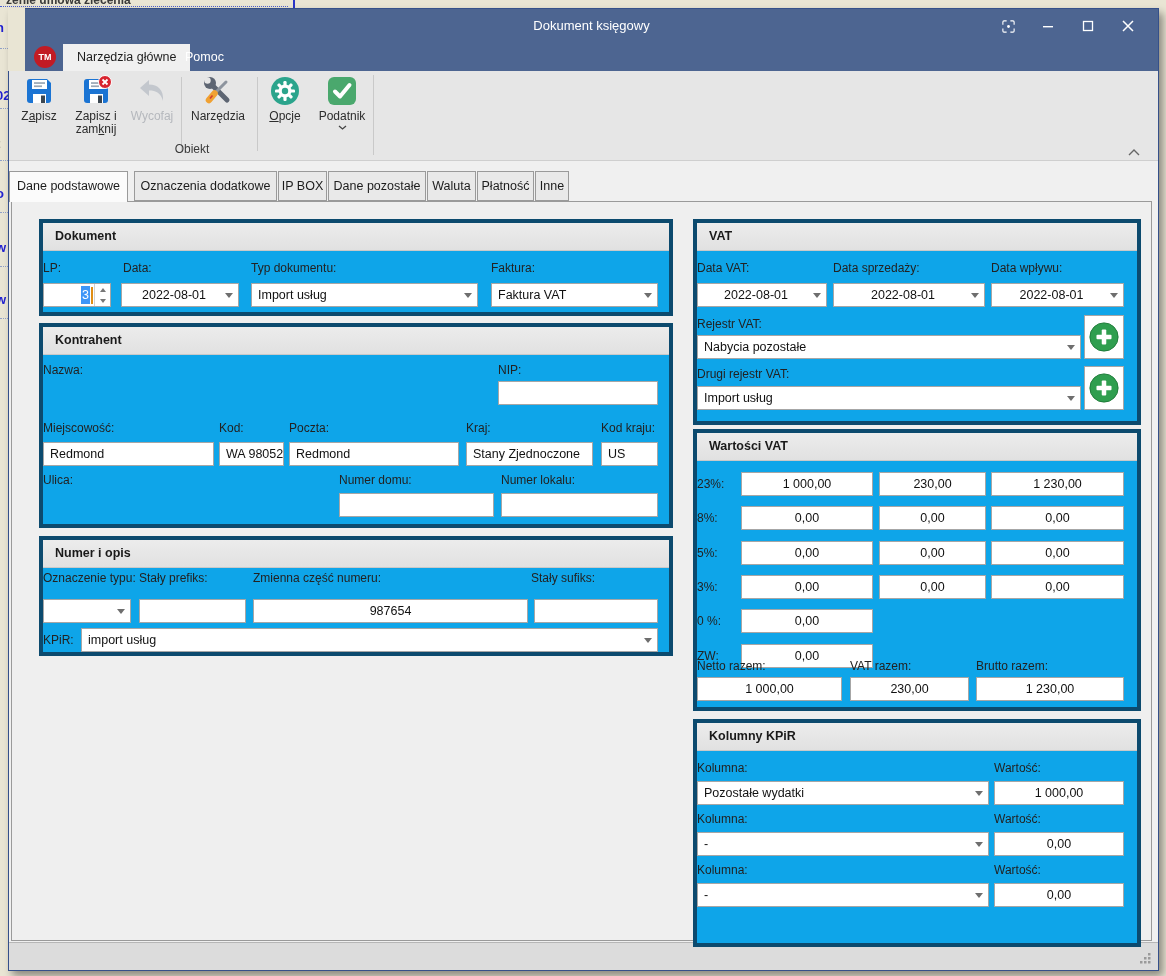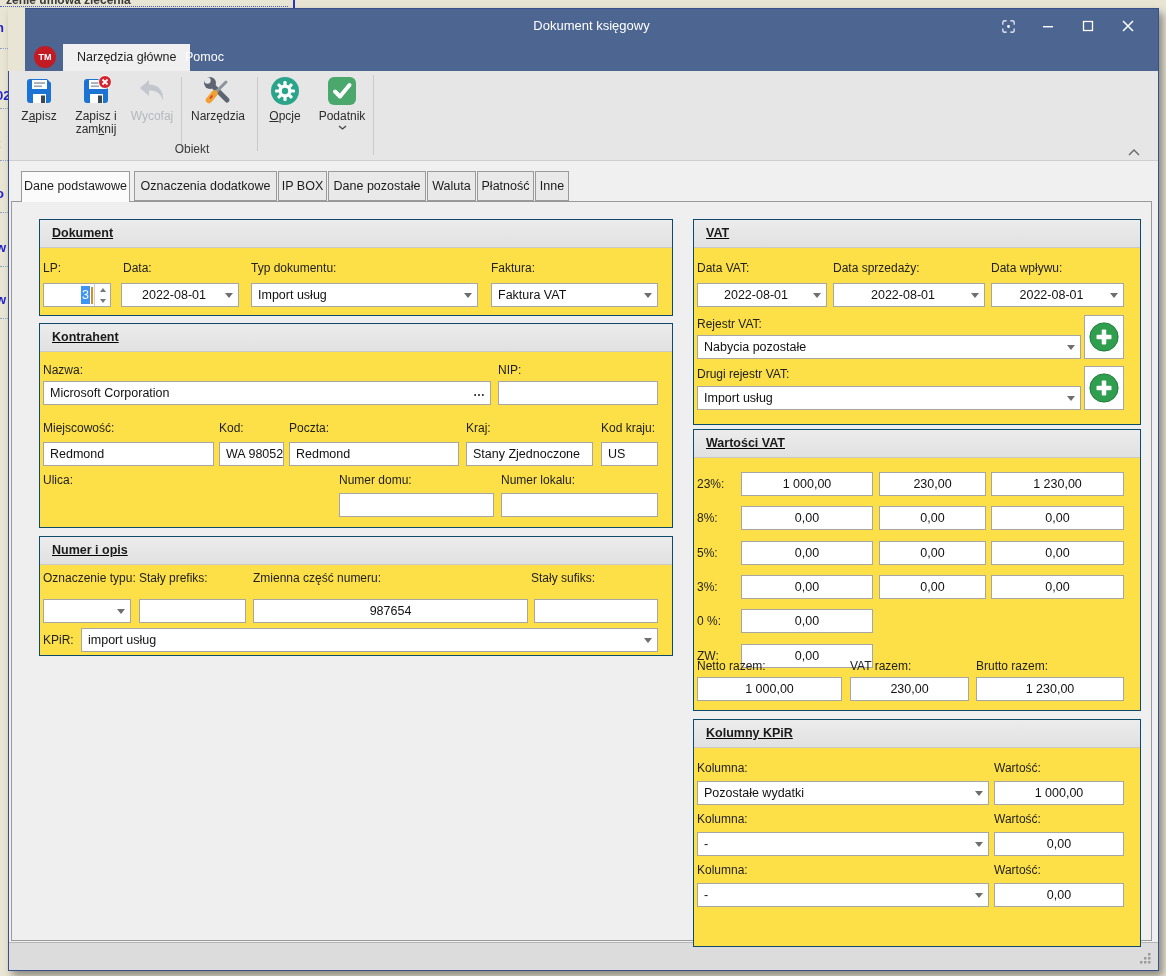--- a/index.html
+++ b/index.html
@@ -31,21 +31,21 @@
   .rbtn .rlbl{margin-top:3px;font:12px/13px "Liberation Sans",sans-serif;color:#2d2d2d;text-align:center;white-space:pre-line;}
   .rbtn.dis .rlbl{color:#b5b8bd;}
   .rsep{position:absolute;top:6px;height:74px;border-left:1px solid #c9c9c9;}
   .rgrp{position:absolute;left:0;top:71px;width:366px;text-align:center;font:12px "Liberation Sans",sans-serif;color:#3a3a3a;}
   .collapse{position:absolute;top:74px;right:14px;width:20px;height:14px;display:flex;align-items:center;justify-content:center;}
   
   .ptab{position:absolute;top:162px;height:30px;background:#e9e9e9;border:1px solid #9a9a9a;box-sizing:border-box;font:12.5px/28px "Liberation Sans",sans-serif;color:#1c1c1c;text-align:center;white-space:nowrap;overflow:hidden;}
   .ptab.act{background:#fbfbfb;height:31px;z-index:4;border-bottom:none;}
   .panel{position:absolute;left:2px;top:192px;width:1141px;height:740px;background:#efefef;border:1px solid #9a9a9a;box-sizing:border-box;z-index:1;}
   
-  .sec{position:absolute;border:1px solid #0c4a6e;background:#fde047;box-sizing:border-box;z-index:2;text-decoration:underline;}
+  .sec{position:absolute;border:4px solid #0c4a6e;background:#0ea5e9;box-sizing:border-box;z-index:2;}
   .sec-h{height:27px;background:linear-gradient(#ececec,#e1e1e1);border-bottom:1px solid #c9c9c9;font:bold 12.5px/27px "Liberation Sans",sans-serif;color:#1a1a1a;padding-left:12px;}
   .lbl{position:absolute;font:12px "Liberation Sans",sans-serif;color:#222;white-space:nowrap;z-index:3;}
   .inp{position:absolute;height:24px;background:#fff;border:1px solid #a6a6a6;box-sizing:border-box;font:12.5px/22px "Liberation Sans",sans-serif;color:#111;padding:0 6px;white-space:nowrap;overflow:hidden;z-index:3;}
   .num{text-align:center;}
   .ctr{text-align:center;}
   .cmb{padding-right:18px;}
   .arr{position:absolute;right:5px;top:9px;width:0;height:0;border-left:4px solid transparent;border-right:4px solid transparent;border-top:5px solid #6e6e6e;}
   .more{position:absolute;right:4px;top:0;font:bold 12px/20px "Liberation Sans",sans-serif;color:#333;letter-spacing:1px;}
   
   .spin{padding:0;display:flex;}
@@ -191,21 +191,21 @@
       </div>
       <div class="rsep" style="left:364px;top:4px;height:80px;"></div>
       <div class="rgrp">Obiekt</div>
       <div class="collapse">
         <svg width="12" height="7" viewBox="0 0 12 7">
             <path d="M1 6 L6 1 L11 6" stroke="#666" stroke-width="1.4" fill="none"></path>
           </svg>
       </div>
     </div>
 
-    <div class="ptab act" style="left:12px;width:109px;text-align:center;">Dane podstawowe</div>
+    <div class="ptab act" style="left:0;width:119px;text-align:center;">Dane podstawowe</div>
     <div class="ptab" style="left:125px;width:143px;">Oznaczenia dodatkowe</div>
     <div class="ptab" style="left:269px;width:49px;">IP BOX</div>
     <div class="ptab" style="left:319px;width:98px;">Dane pozostałe</div>
     <div class="ptab" style="left:418px;width:49px;">Waluta</div>
     <div class="ptab" style="left:468px;width:57px;">Płatność</div>
     <div class="ptab" style="left:526px;width:34px;">Inne</div>
 
     <div class="panel"></div>
 
     <div class="sec" style="left:30px;top:210px;width:634px;height:97px;">
@@ -232,24 +232,20 @@
     </div>
     <div class="inp cmb ctr" style="left:112px;top:274px;width:118px;"><span>2022-08-01</span><span class="arr"></span></div>
     <div class="inp cmb" style="left:242px;top:274px;width:227px;"><span>Import usług</span><span class="arr"></span></div>
     <div class="inp cmb" style="left:482px;top:274px;width:167px;"><span>Faktura VAT</span><span class="arr"></span></div>
 
     <div class="sec" style="left:30px;top:314px;width:634px;height:205px;">
       <div class="sec-h">Kontrahent</div>
     </div>
     <span class="lbl" style="left:34px;top:354px;">Nazwa:</span>
     <span class="lbl" style="left:489px;top:354px;">NIP:</span>
-    <div class="inp" style="left:34px;top:372px;width:448px;">
-      <span>Microsoft Corporation</span>
-      <span class="more">…</span>
-    </div>
     <div class="inp" style="left:489px;top:372px;width:160px;"><span></span></div>
 
     <span class="lbl" style="left:34px;top:412px;">Miejscowość:</span>
     <span class="lbl" style="left:210px;top:412px;">Kod:</span>
     <span class="lbl" style="left:280px;top:412px;">Poczta:</span>
     <span class="lbl" style="left:457px;top:412px;">Kraj:</span>
     <span class="lbl" style="left:592px;top:412px;">Kod kraju:</span>
     <div class="inp" style="left:34px;top:433px;width:171px;"><span>Redmond</span></div>
     <div class="inp" style="left:210px;top:433px;width:65px;"><span>WA 98052</span></div>
     <div class="inp" style="left:280px;top:433px;width:170px;"><span>Redmond</span></div>

